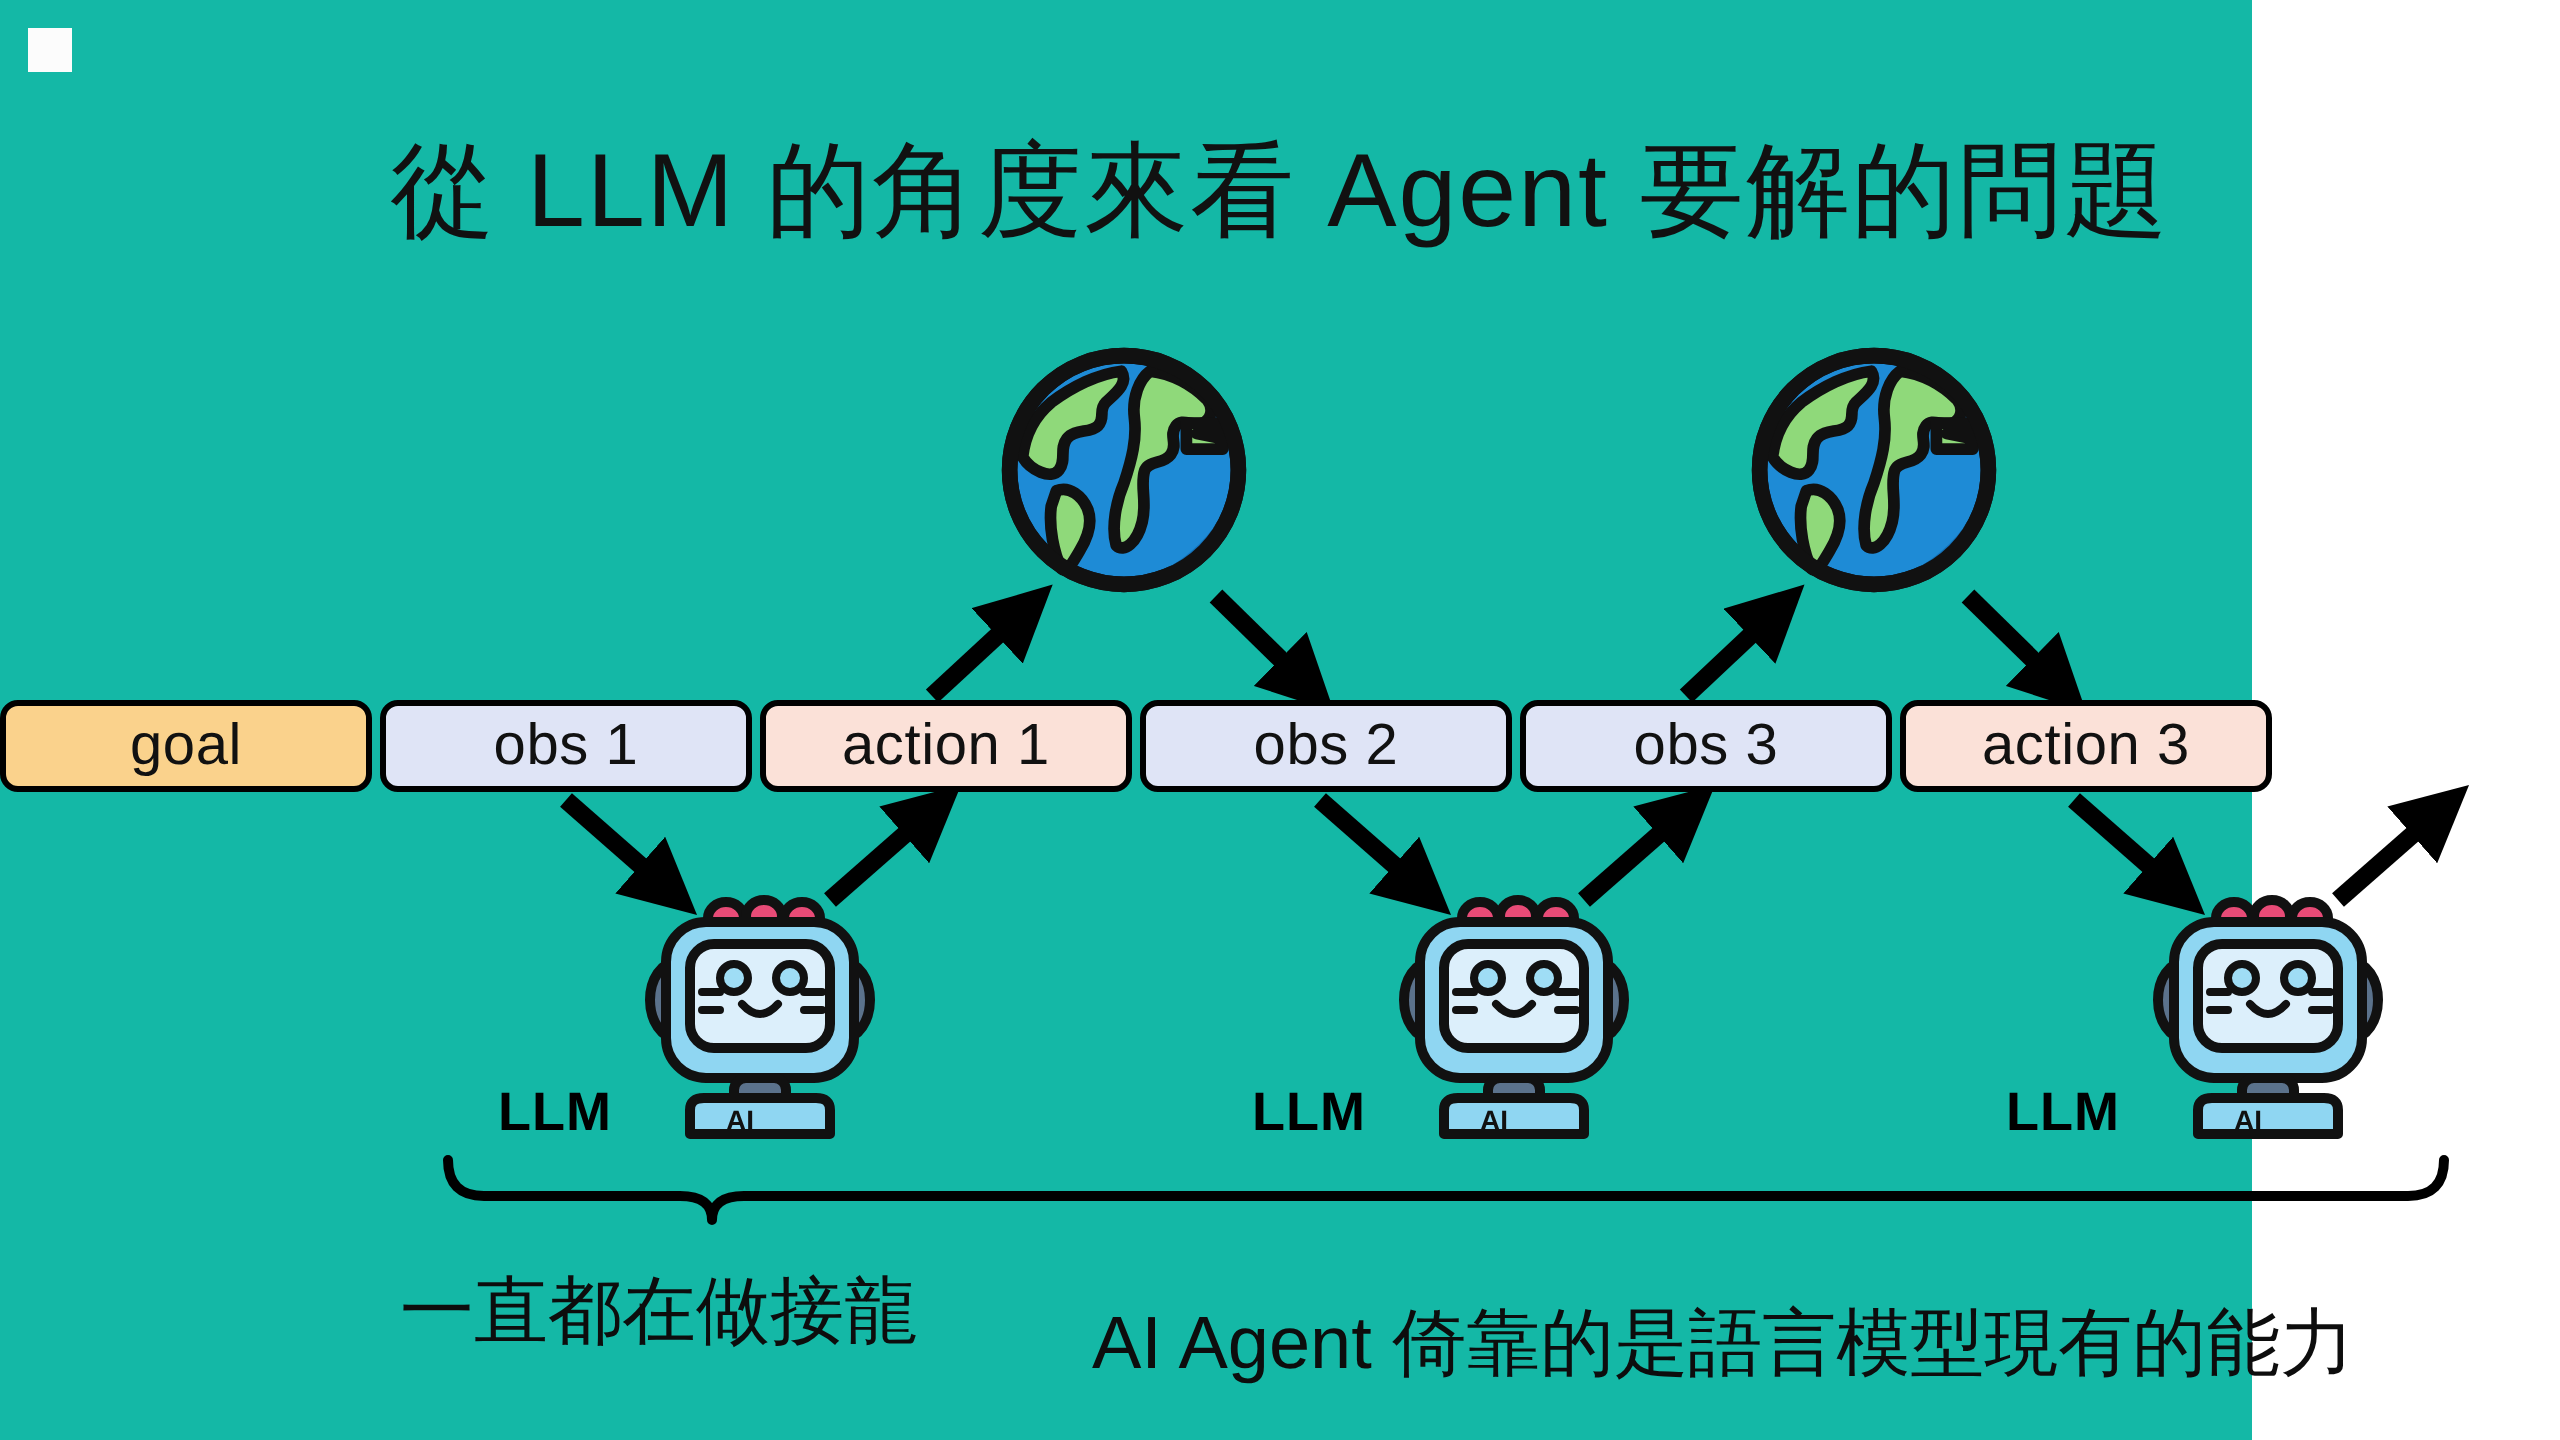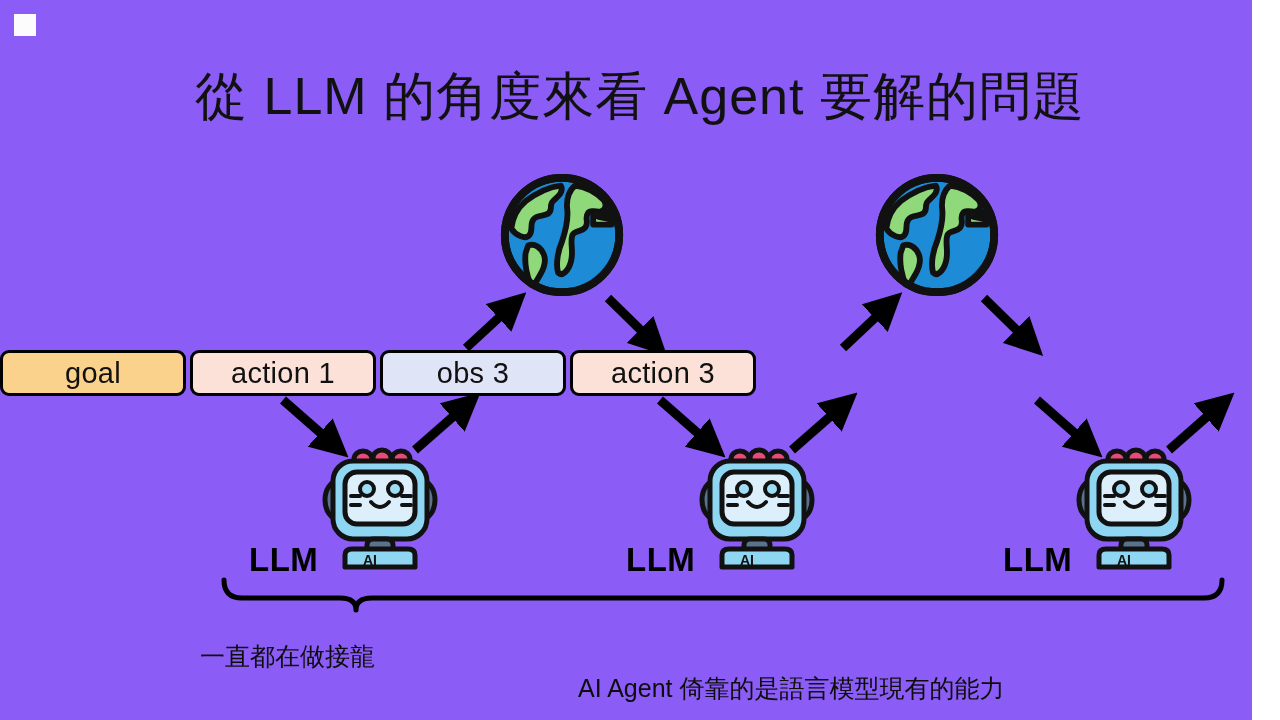--- a/index.html
+++ b/index.html
@@ -12,23 +12,23 @@
     height: 720px;
     overflow: hidden;
     position: relative;
     font-family: "Liberation Sans", "DejaVu Sans", sans-serif;
     color: #000000;
   }
 
   #slide {
     position: absolute;
     left: 0; top: 0;
-    width: 1252px;
+    width: 1126px;
     height: 720px;
-    background: #8b5cf6;
+    background: #14b8a6;
   }
 
   
   .slide-title {
     position: absolute;
     left: 0;
     top: 60px;
     width: 1280px;
     text-align: center;
     font-size: 52px;
@@ -83,21 +83,21 @@
   
   .robot {
     position: absolute;
     width: 150px;
     height: 140px;
   }
   .robot svg { display: block; width: 150px; height: 140px; }
 
   .llm-label {
     position: absolute;
-    font-size: 33px;
+    font-size: 27px;
     font-weight: bold;
     letter-spacing: 0.5px;
     color: #000000;
     white-space: nowrap;
   }
 
   
   #arrows {
     position: absolute;
     left: 0; top: 0;
@@ -109,27 +109,27 @@
   
   #brace-layer {
     position: absolute;
     left: 0;
     top: 576px;
     width: 1280px;
     height: 50px;
   }
   .caption {
     position: absolute;
-    font-size: 25px;
+    font-size: 37px;
     line-height: 40px;
     color: #0d0d0d;
     white-space: nowrap;
   }
   .caption-left  { left: 200px; top: 636px; }
-  .caption-right { left: 546px; top: 668px; margin-left: 32px; }
+  .caption-right { left: 546px; top: 652px; }
 
   .corner-artifact {
     position: absolute;
     left: 14px;
     top: 14px;
     width: 22px;
     height: 22px;
     background: #fcfcfc;
   }
 </style>
@@ -207,21 +207,23 @@
       <line x1="792" y1="450" x2="849" y2="400"></line>
 
       <line x1="1037" y1="400" x2="1094" y2="450"></line>
 
       <line x1="1169" y1="450" x2="1226" y2="400"></line>
     </g>
   </svg>
 
   <div id="token-bar">
     <div class="token-box goal first">goal</div>
+    <div class="token-box obs">obs 1</div>
     <div class="token-box action">action 1</div>
+    <div class="token-box obs">obs 2</div>
     <div class="token-box obs">obs 3</div>
     <div class="token-box action">action 3</div>
   </div>
 
   <div class="robot" style="left:305px; top:437px;">
     <svg viewBox="0 0 150 140" xmlns="http://www.w3.org/2000/svg">
       <g stroke="#111111" stroke-width="5" stroke-linejoin="round" stroke-linecap="round">
         <ellipse cx="33" cy="63" rx="13" ry="19" fill="#5B728C"></ellipse>
         <ellipse cx="117" cy="63" rx="13" ry="19" fill="#5B728C"></ellipse>
         <ellipse cx="58" cy="22" rx="9" ry="8" fill="#E84B77"></ellipse>

